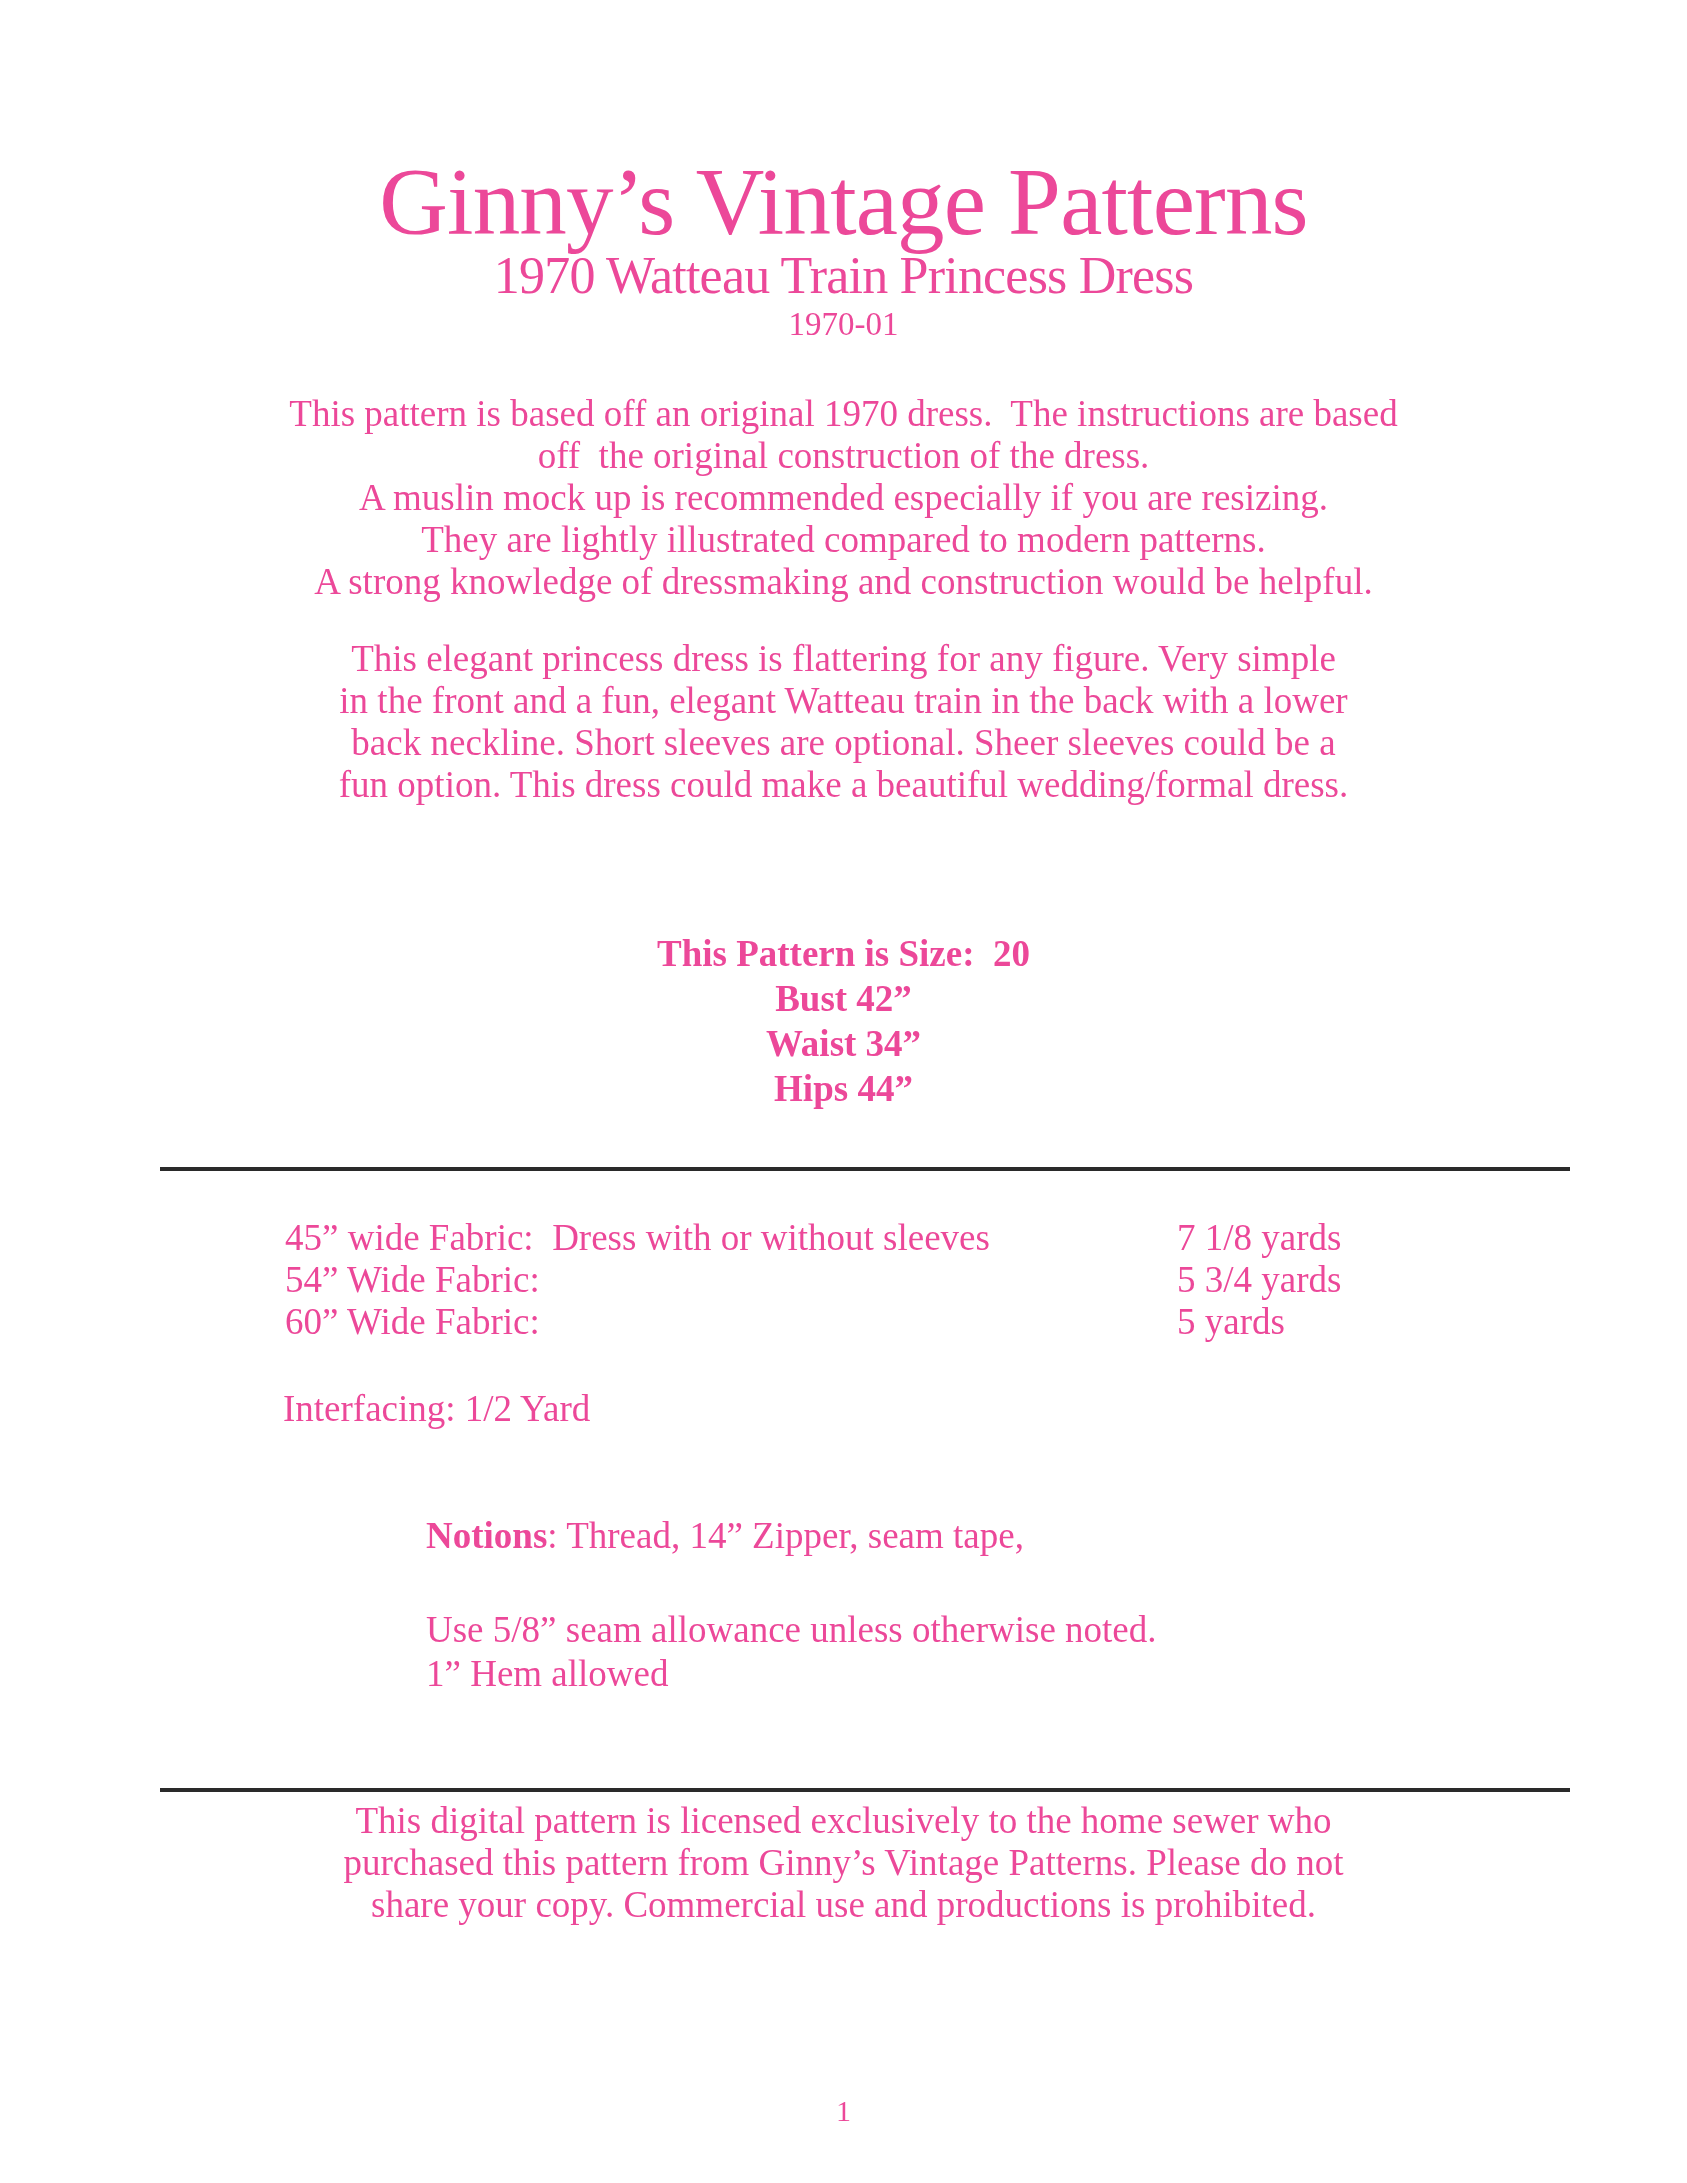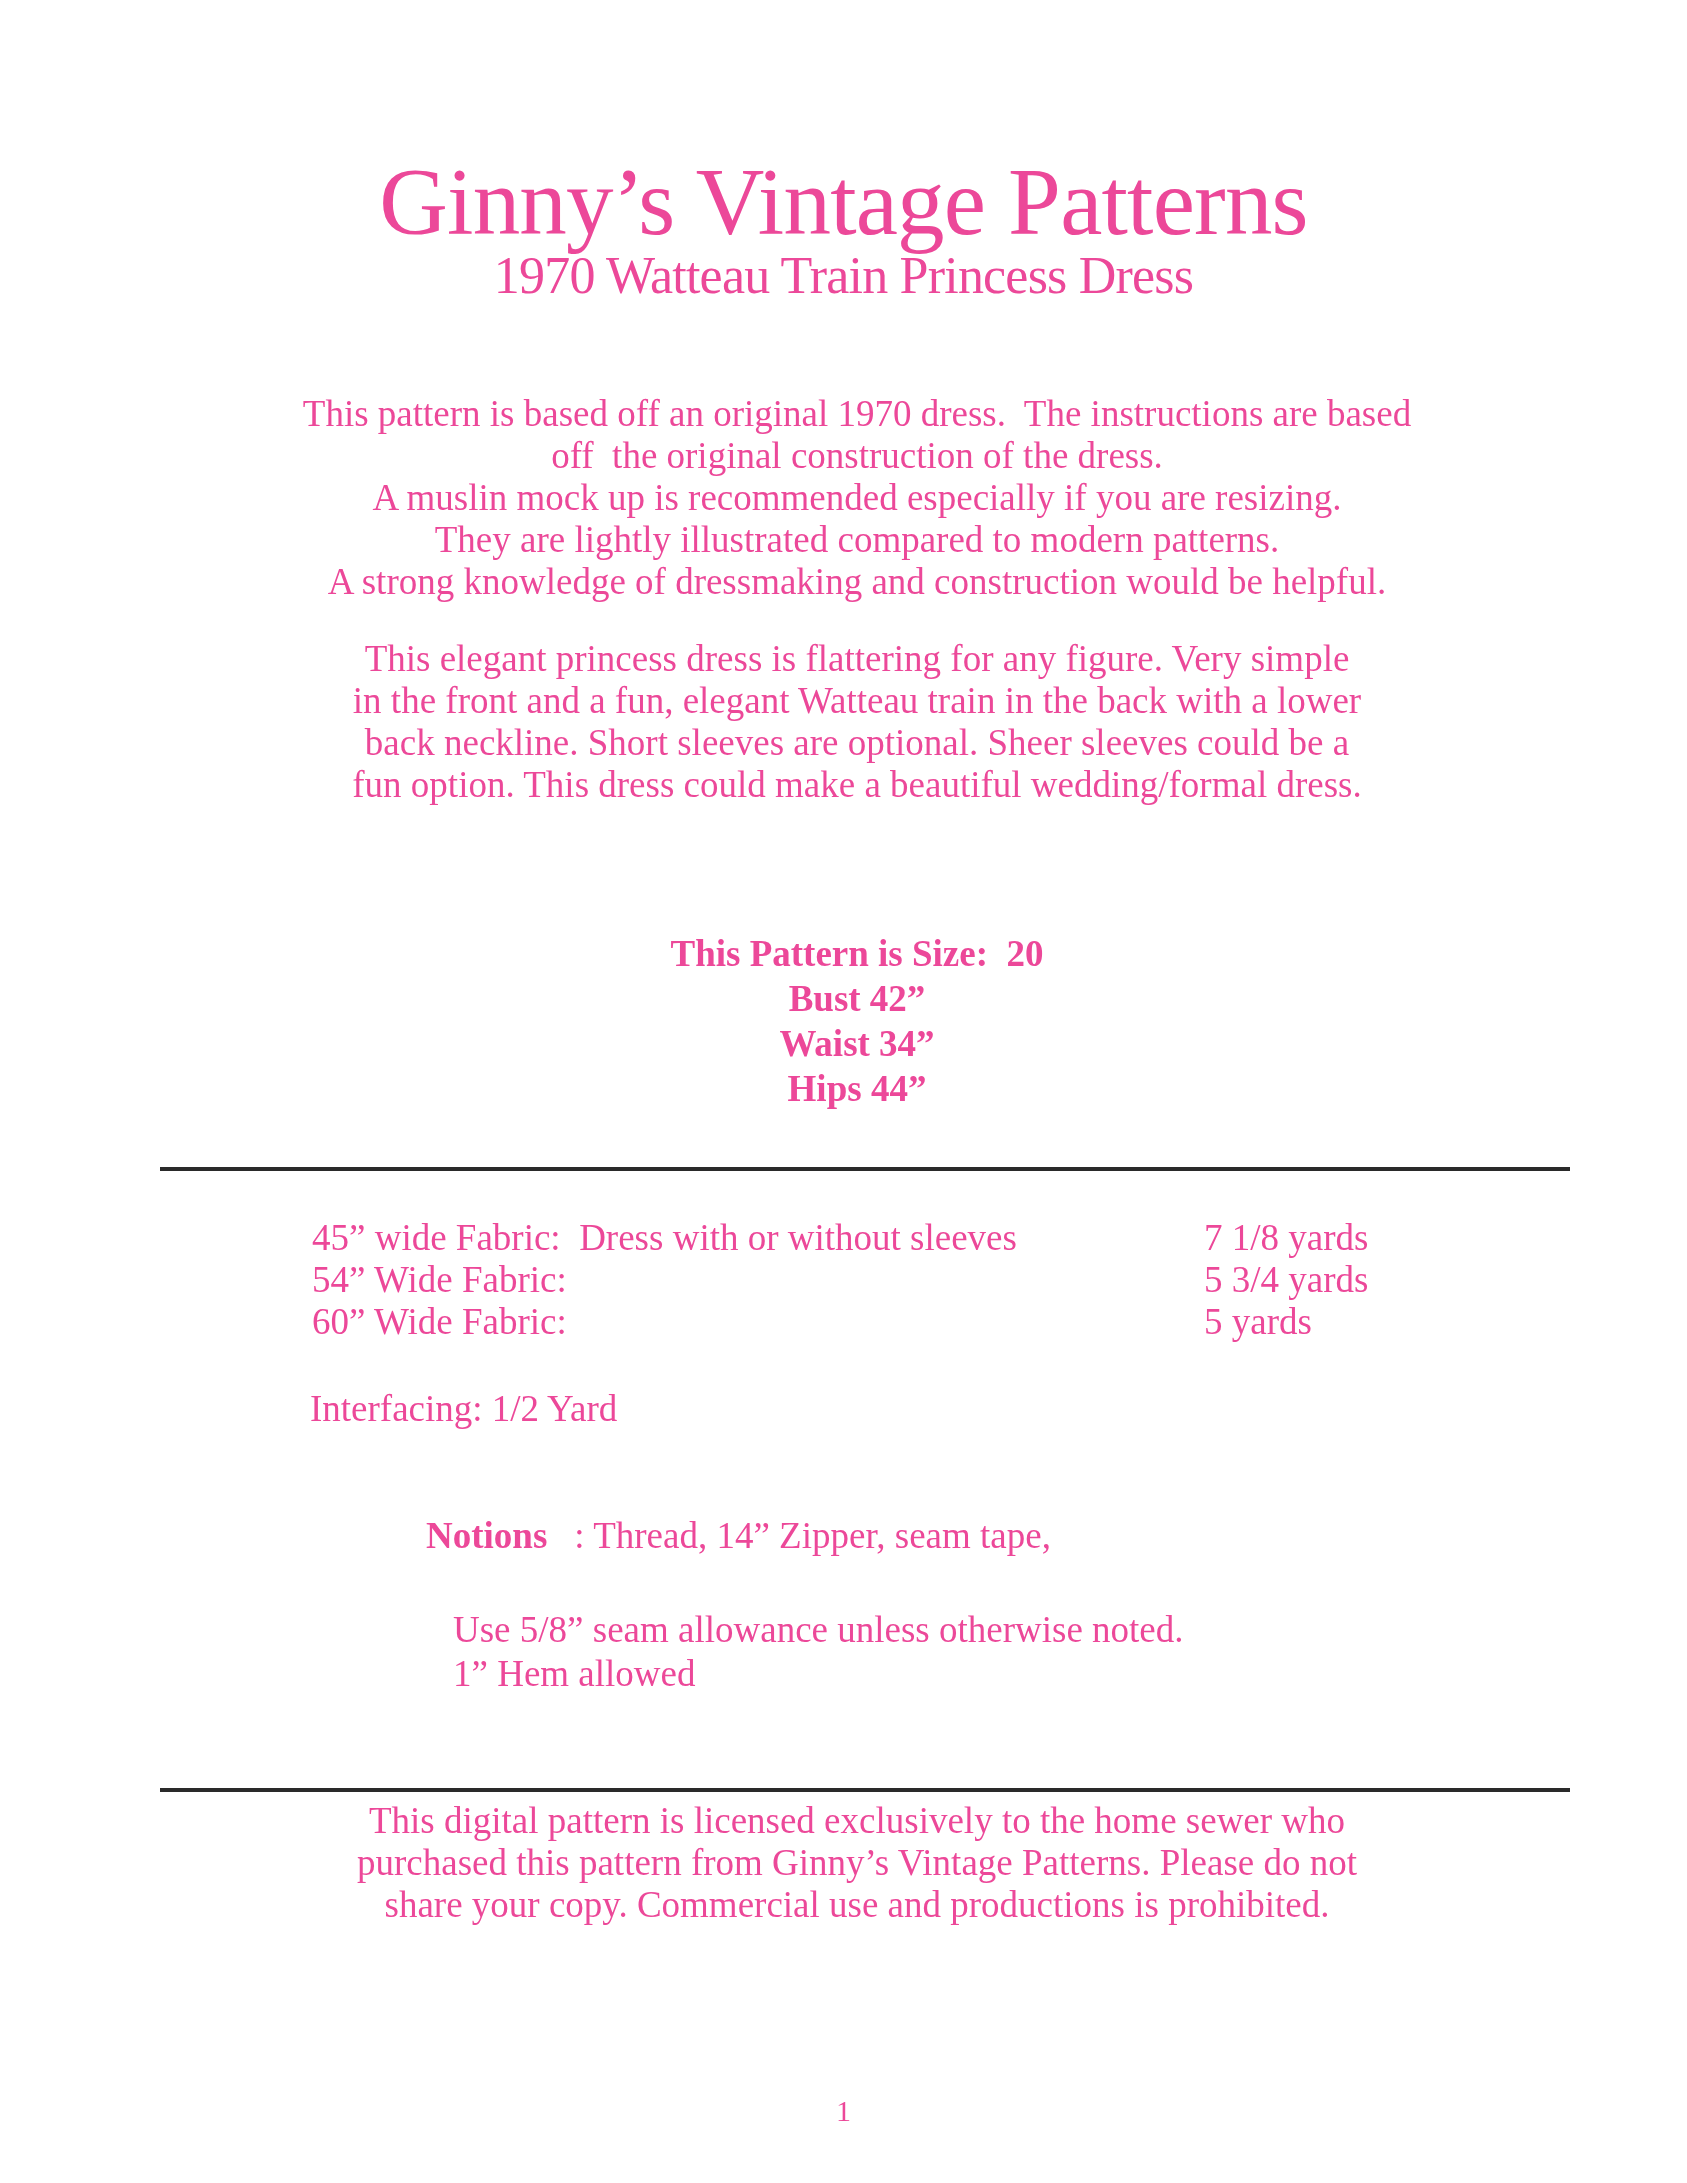--- a/index.html
+++ b/index.html
@@ -17,21 +17,20 @@
     overflow: hidden;
   }
   .centered {
     position: absolute;
     left: 0;
     width: 100%;
     text-align: center;
   }
   .line, .flabel, .fyard, .one-line, .size-line, .seam-line {
     white-space: pre-wrap;
-    margin-left: 27px;
   }
   
   .header { top: 155px; }
   .title {
     margin: 0;
     font-size: 95px;
     font-weight: 400;
     line-height: 1;
     letter-spacing: -0.8px;
   }
@@ -104,20 +103,21 @@
   }
 </style>
 </head>
 <body>
 
 <div class="page">
 
   <header class="centered header">
     <h1 class="title">Ginny’s Vintage Patterns</h1>
     <div class="subtitle">1970 Watteau Train Princess Dress</div>
+    <div class="code">1970-01</div>
   </header>
 
   <section class="centered body-text intro">
     <div class="line">This pattern is based off an original 1970 dress.  The instructions are based</div>
     <div class="line">off  the original construction of the dress.</div>
     <div class="line">A muslin mock up is recommended especially if you are resizing.</div>
     <div class="line">They are lightly illustrated compared to modern patterns.</div>
     <div class="line">A strong knowledge of dressmaking and construction would be helpful.</div>
   </section>
 

